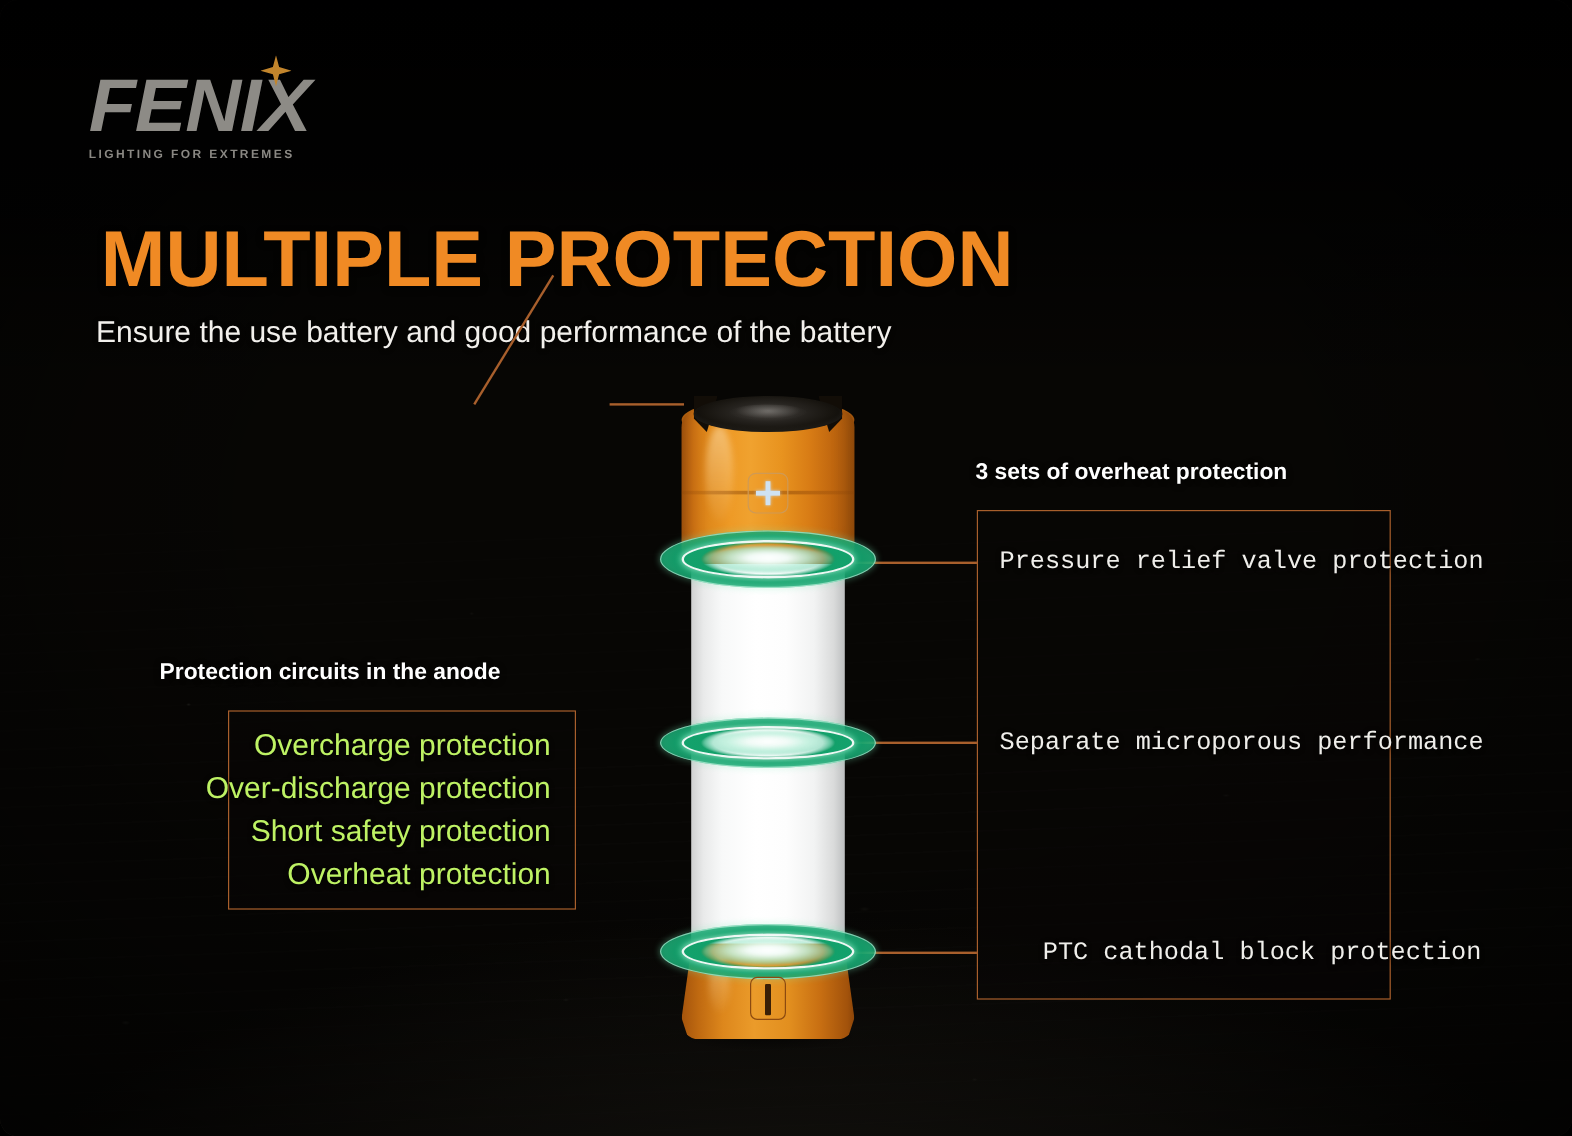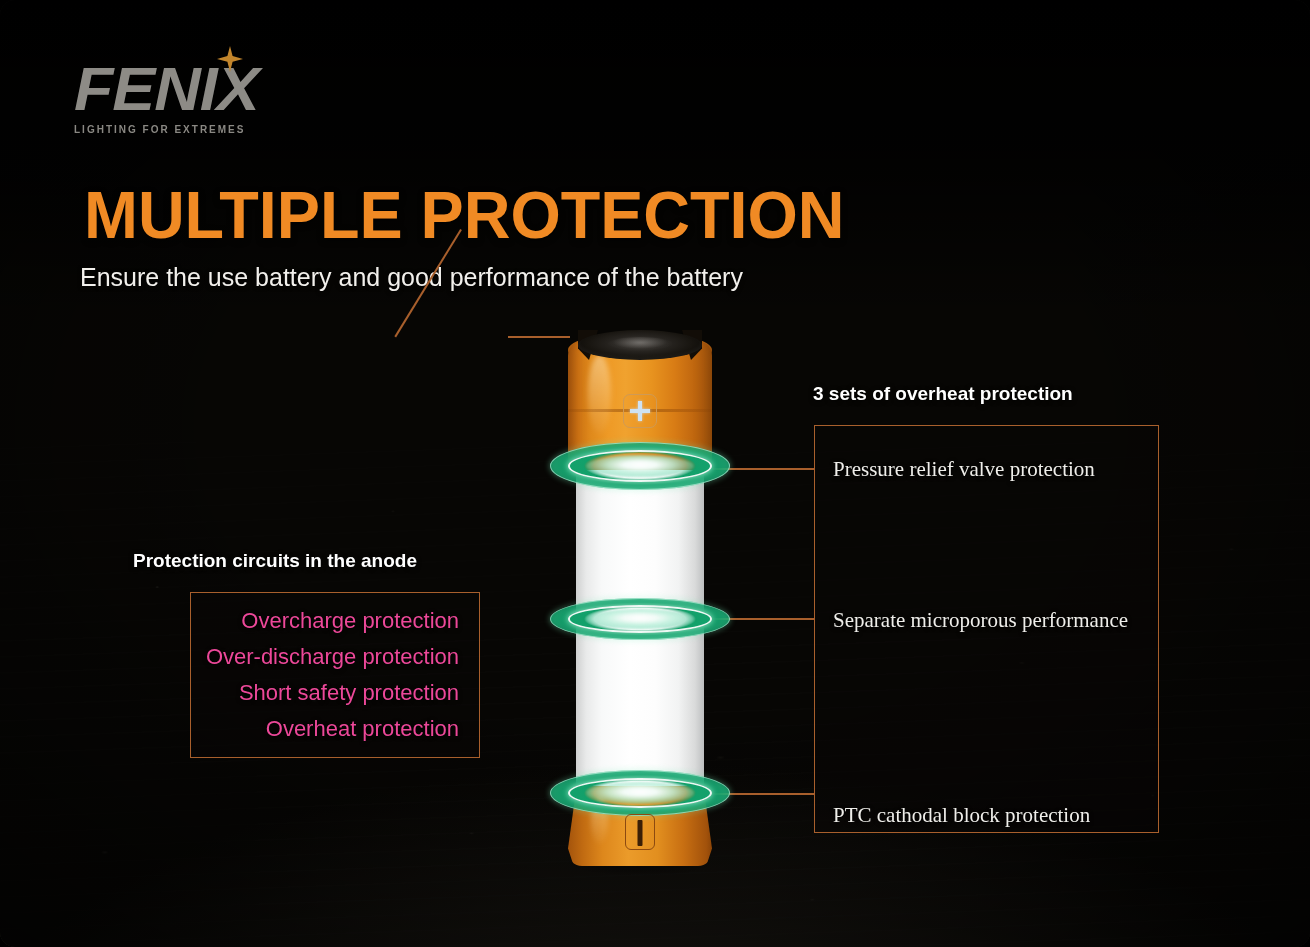--- a/index.html
+++ b/index.html
@@ -127,40 +127,40 @@
     border:1.5px solid #a85f2c;
     background:rgba(10,8,6,.30);
   }
   #anode-box{
     left:190px; top:592px; width:290px; height:166px;
     display:flex; flex-direction:column;
     justify-content:center; align-items:flex-end;
     padding:6px 20px 6px 10px;
   }
   .anode-item{
-    font-size:22px; line-height:36px;
-    color:#ec4899;
+    font-size:25px; line-height:36px;
+    color:#bef264;
     font-family:"Liberation Sans", sans-serif;
     text-shadow:0 1px 4px rgba(0,0,0,.9);
     white-space:nowrap;
   }
   #overheat-box{
     left:814px; top:425px; width:345px; height:408px;
   }
   .overheat-item{
     position:absolute; left:18px;
     font-size:21px; line-height:26px;
     color:#efeeea;
-    font-family:Liberation Serif, serif;
+    font-family:Liberation Mono, monospace;
     text-shadow:0 1px 4px rgba(0,0,0,.9);
     white-space:nowrap;
   }
   #oh-0{ top:30px; }
   #oh-1{ top:181px; }
-  #oh-2{ top:376px; }
+  #oh-2{ top:356px;margin-left:36px; }
 
   
   .conn{ position:absolute; background:#a85f2c; }
   .conn-h{ height:1.5px; }
   #conn-left-diag{
     left:395px; top:336px; width:126px; height:1.5px;
     transform-origin:left center;
     transform:rotate(-58.5deg) translateY(0);
   }
   #conn-left-top{ left:508px; top:336px; width:62px; }

